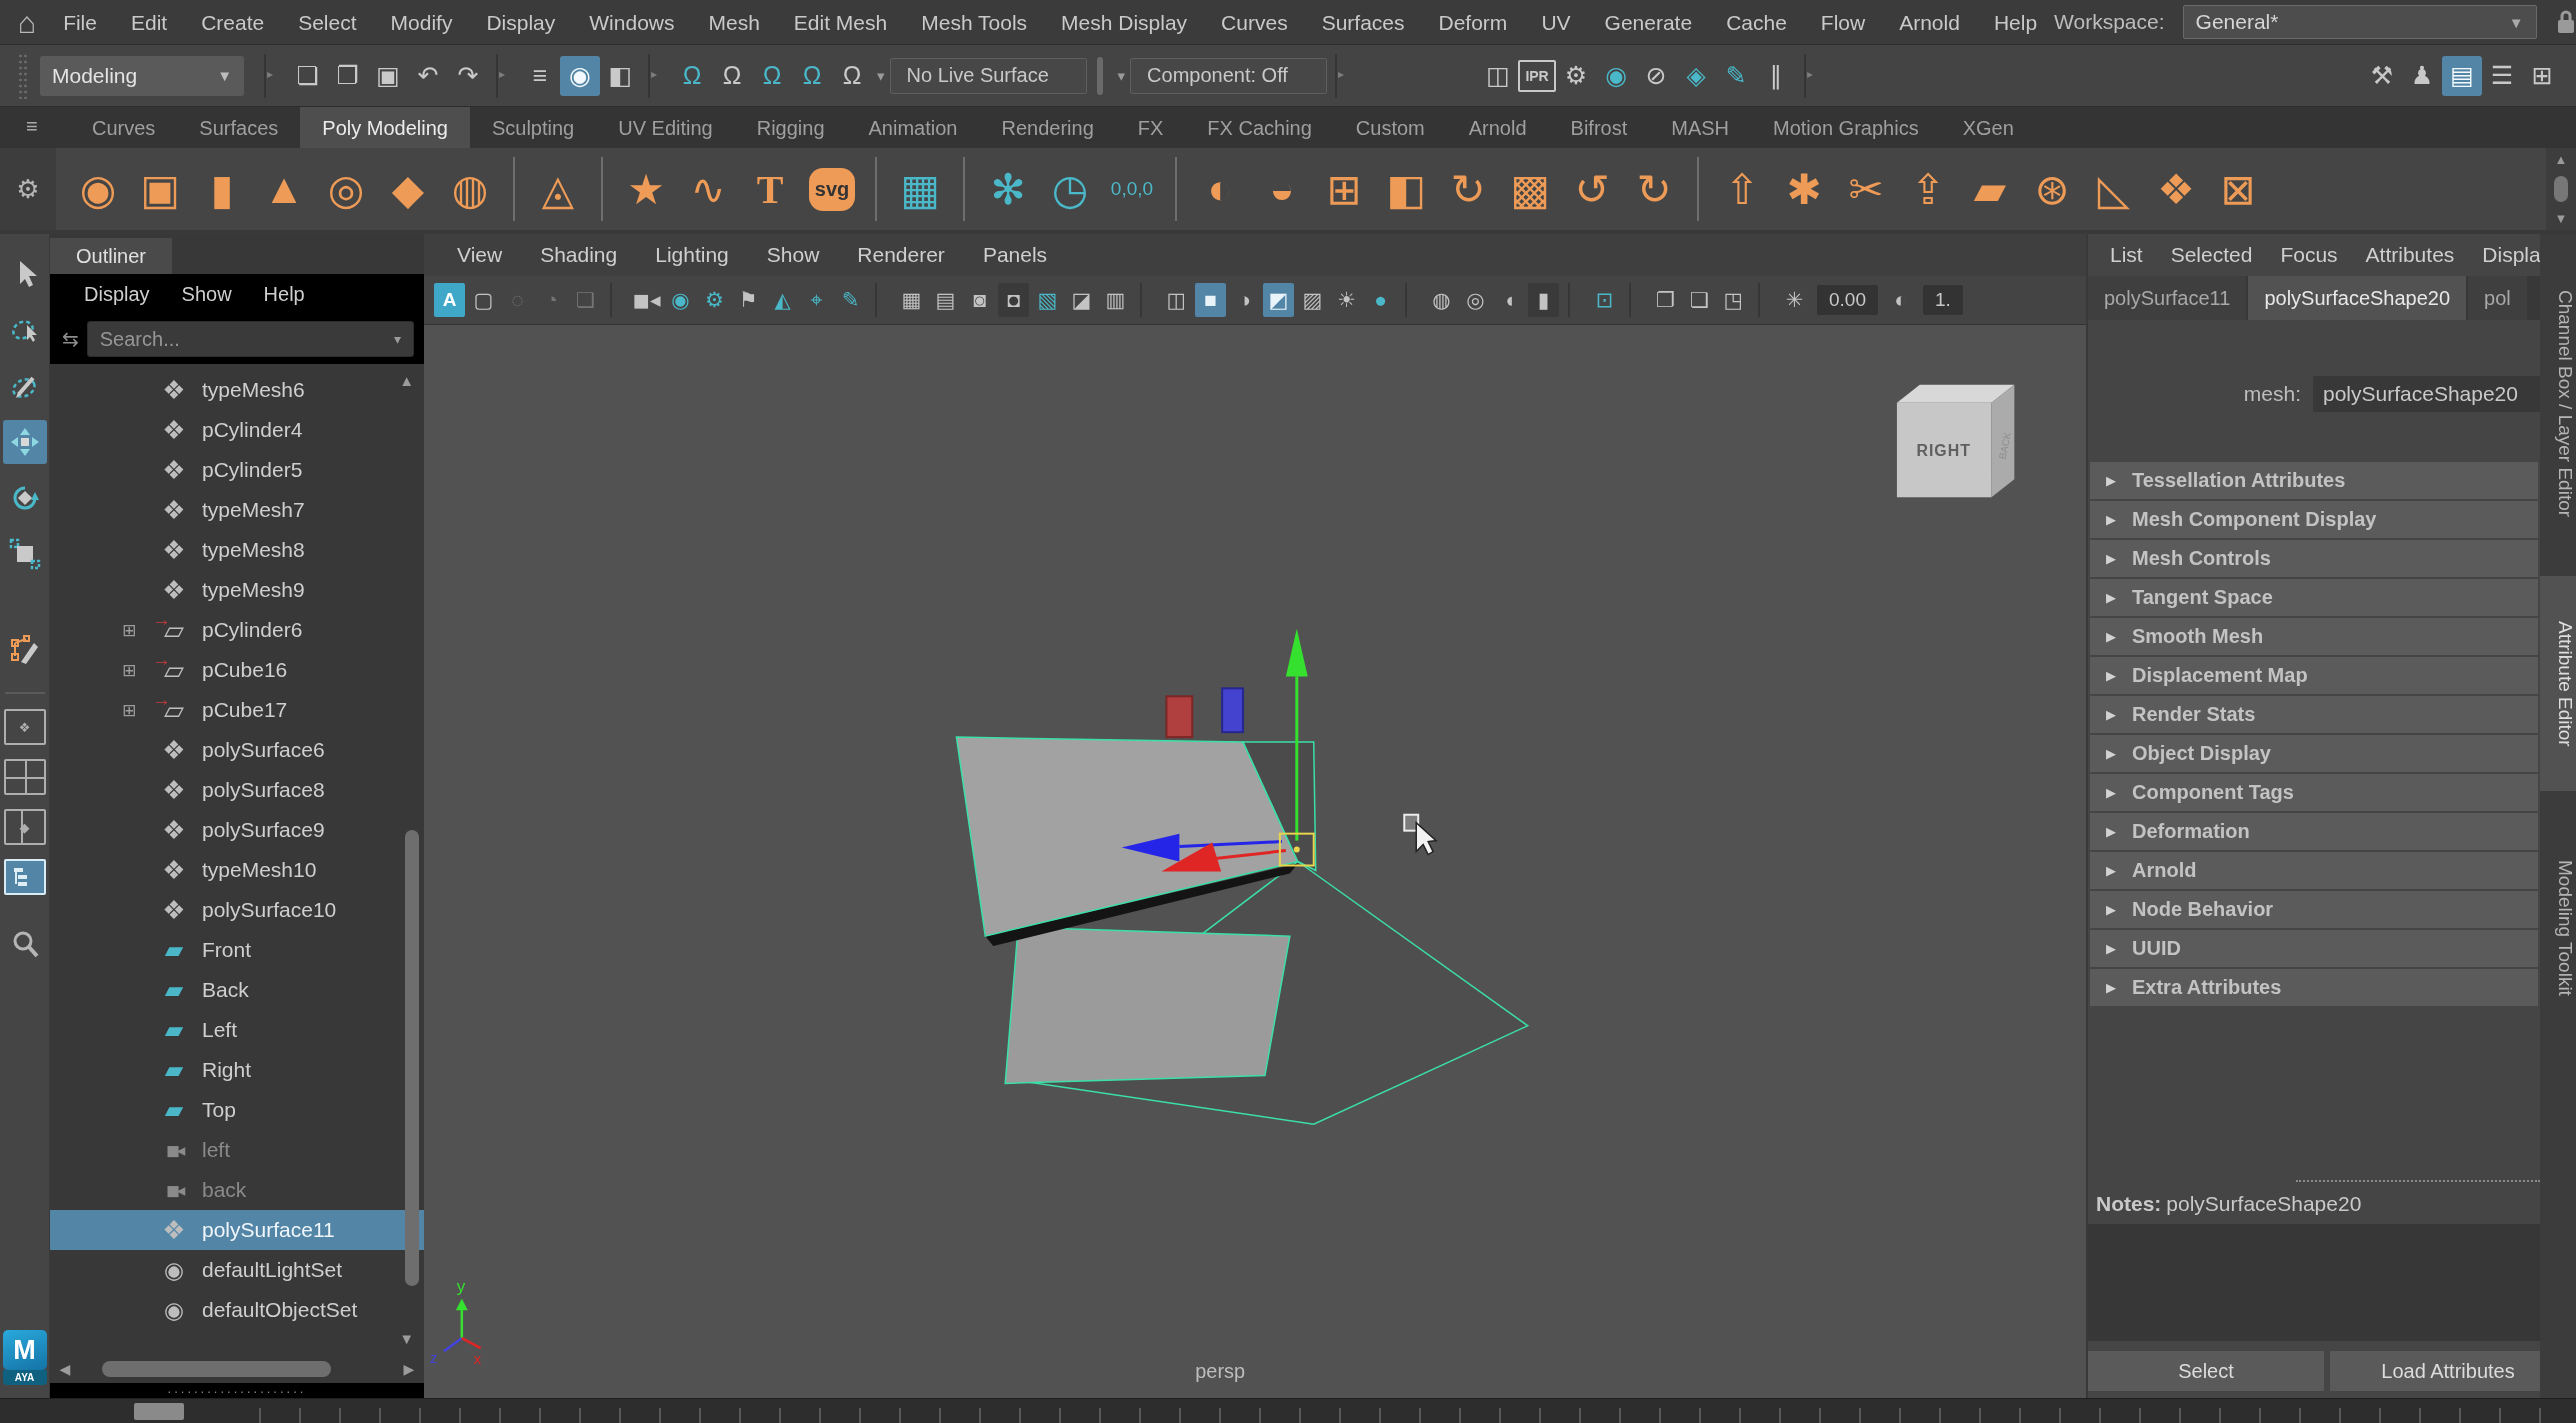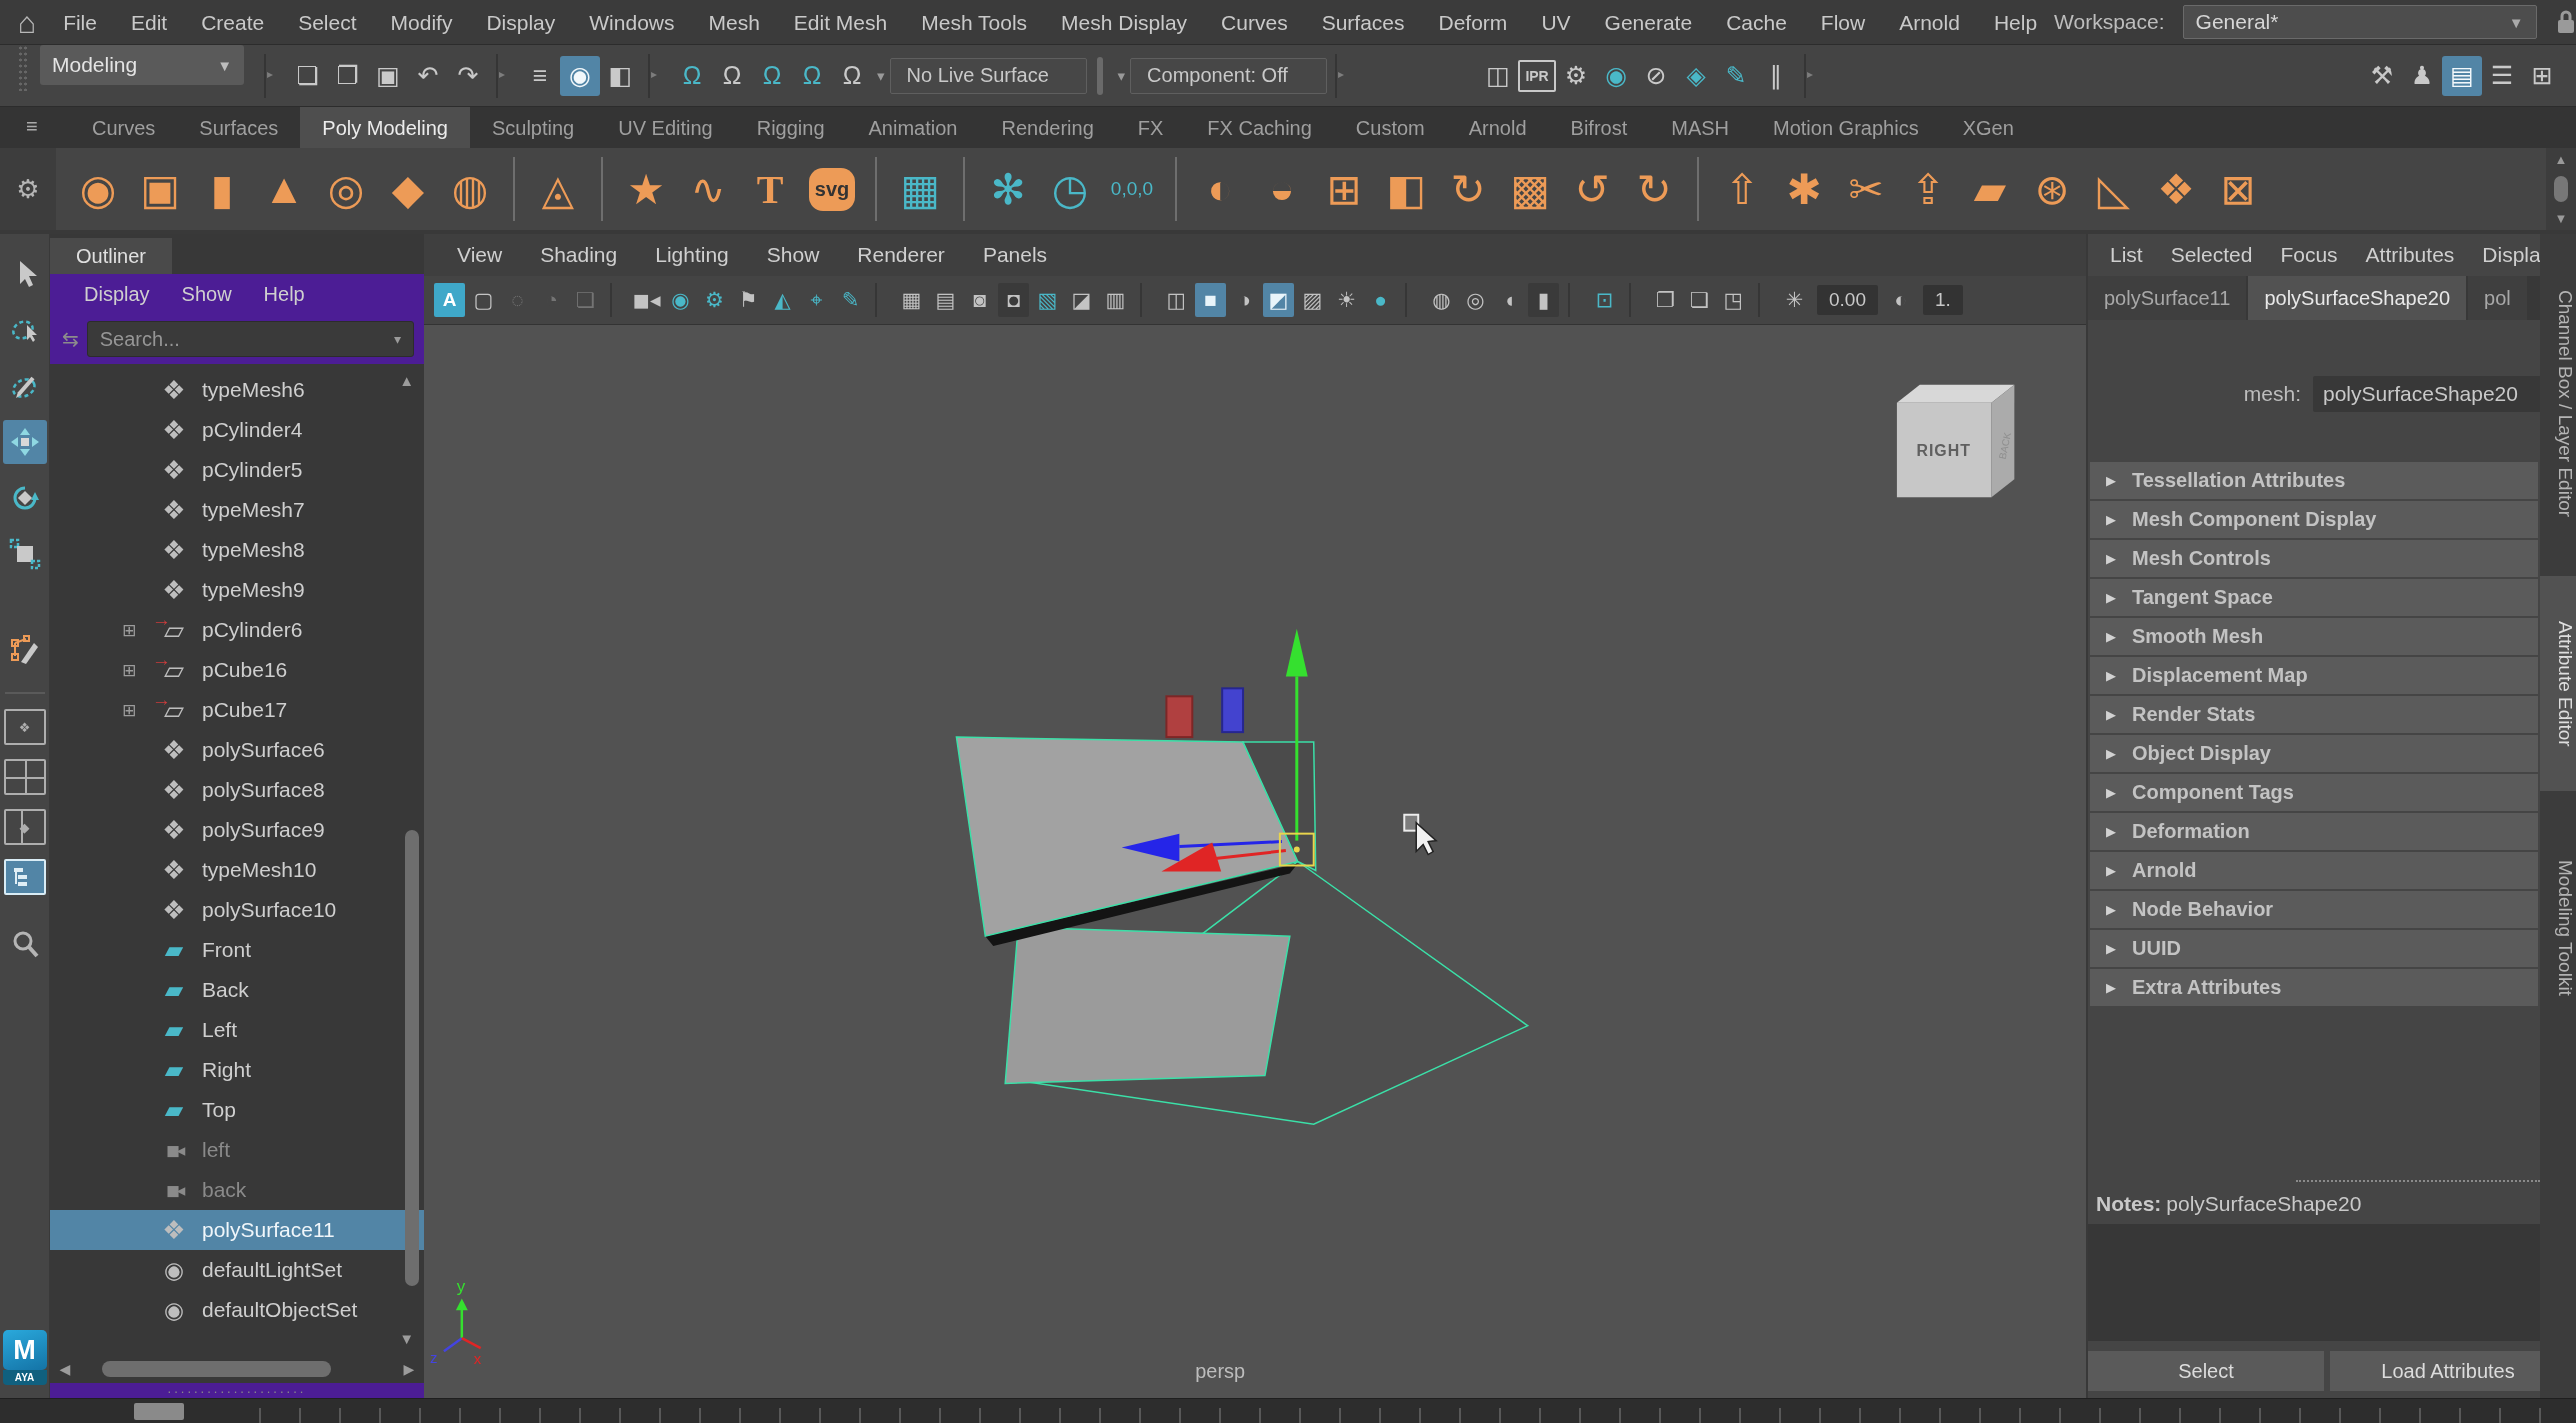--- a/index.html
+++ b/index.html
@@ -10,21 +10,21 @@
            border-bottom:1px solid #2c2c2c;display:flex;align-items:center;padding:0 16px;box-sizing:border-box;}
   .home{font-size:30px;color:#b8b8b8;margin:0 10px 0 2px;line-height:45px;}
   .menu-item{padding:0 17px;font-size:21px;color:#c9c9c9;line-height:45px;white-space:nowrap;cursor:default;}
   .ws{margin-left:auto;display:flex;align-items:center;gap:18px;}
   .ws-label{font-size:21px;color:#bdbdbd;}
   .ws-select{width:328px;height:32px;background:#4d4d4d;border:1px solid #6a6a6a;border-radius:2px;
              display:flex;align-items:center;padding:0 12px;font-size:21px;color:#d6d6d6;}
   .ws-select .caret{margin-left:auto;color:#aaa;font-size:15px;}
   
   .toolbar{position:absolute;left:0;top:45px;width:2576px;height:62px;background:#444;border-bottom:1px solid #2c2c2c;
-           display:flex;padding:0 14px 0 18px;box-sizing:border-box;gap:4px;}
+           display:flex;align-items:center;padding:0 14px 0 18px;box-sizing:border-box;gap:4px;}
   .grip{width:10px;height:46px;margin-right:8px;background:radial-gradient(#666 1.2px,transparent 1.3px);background-size:5px 6px;}
   .mode-dd{width:204px;height:40px;background:#5a5a5a;border-radius:3px;display:flex;align-items:center;
            padding:0 12px;box-sizing:border-box;font-size:21px;color:#e4e4e4;margin-right:8px;}
   .mode-dd .caret{margin-left:auto;color:#bdbdbd;font-size:15px;}
   .tb-sep{width:14px;height:44px;border-left:2px solid #353535;margin:0 8px;position:relative;}
   .tb-sep::after{content:"▸";position:absolute;left:1px;top:13px;color:#7d7d7d;font-size:12px;}
   .tb-icon{width:40px;height:40px;display:flex;align-items:center;justify-content:center;font-size:25px;
            color:#c9c9c9;border-radius:3px;flex:none;}
   .tb-icon.active{background:#5285a6;color:#f2f8fb;}
   .tb-icon.teal{color:#4ab8c8;}
@@ -71,21 +71,21 @@
   .lay.grid::before{content:"";position:absolute;left:0;right:0;top:50%;border-top:2px solid #aeaeae;}
   .lay.grid::after{content:"";position:absolute;top:0;bottom:0;left:50%;border-left:2px solid #aeaeae;}
   .lay.split::after{content:"";position:absolute;top:0;bottom:0;left:40%;border-left:2px solid #aeaeae;}
   .lay.active{background:#5285a6;border-color:#d9ecf5;color:#eaf6fb;}
   .maya-logo{margin-top:auto;margin-bottom:14px;width:46px;display:flex;flex-direction:column;align-items:center;}
   .maya-m{width:44px;height:40px;background:linear-gradient(160deg,#2aa9dc,#1473a6);border-radius:5px;
           color:#fff;font-weight:bold;font-size:27px;display:flex;align-items:center;justify-content:center;}
   .maya-sub{width:44px;height:15px;background:#10607f;color:#fff;font-size:10px;font-weight:bold;text-align:center;
             line-height:15px;border-radius:0 0 4px 4px;}
   
-  .outliner{position:absolute;left:50px;top:230px;width:374px;height:1169px;background:#4c1d95;
+  .outliner{position:absolute;left:50px;top:230px;width:374px;height:1169px;background:#000000;
             border-top:4px solid #393939;box-sizing:border-box;display:flex;flex-direction:column;}
   .outl-title-row{height:40px;background:#383838;display:flex;align-items:flex-end;}
   .outl-title{background:#4a4a4a;padding:0 26px;height:36px;line-height:36px;font-size:20px;color:#e0e0e0;}
   .outl-menus{height:40px;display:flex;align-items:center;padding-left:20px;gap:4px;}
   .outl-menu{font-size:20px;color:#cfcfcf;padding:0 14px;}
   .outl-search-row{height:50px;display:flex;align-items:center;padding:0 10px 0 12px;gap:8px;}
   .outl-filter{color:#8c8c8c;font-size:20px;}
   .outl-search{flex:1;height:34px;background:#3a3a3a;border:1px solid #2c2c2c;border-radius:3px;display:flex;
                align-items:center;padding:0 12px;font-size:20px;color:#969696;}
   .outl-search .caret{margin-left:auto;color:#9a9a9a;font-size:14px;}

